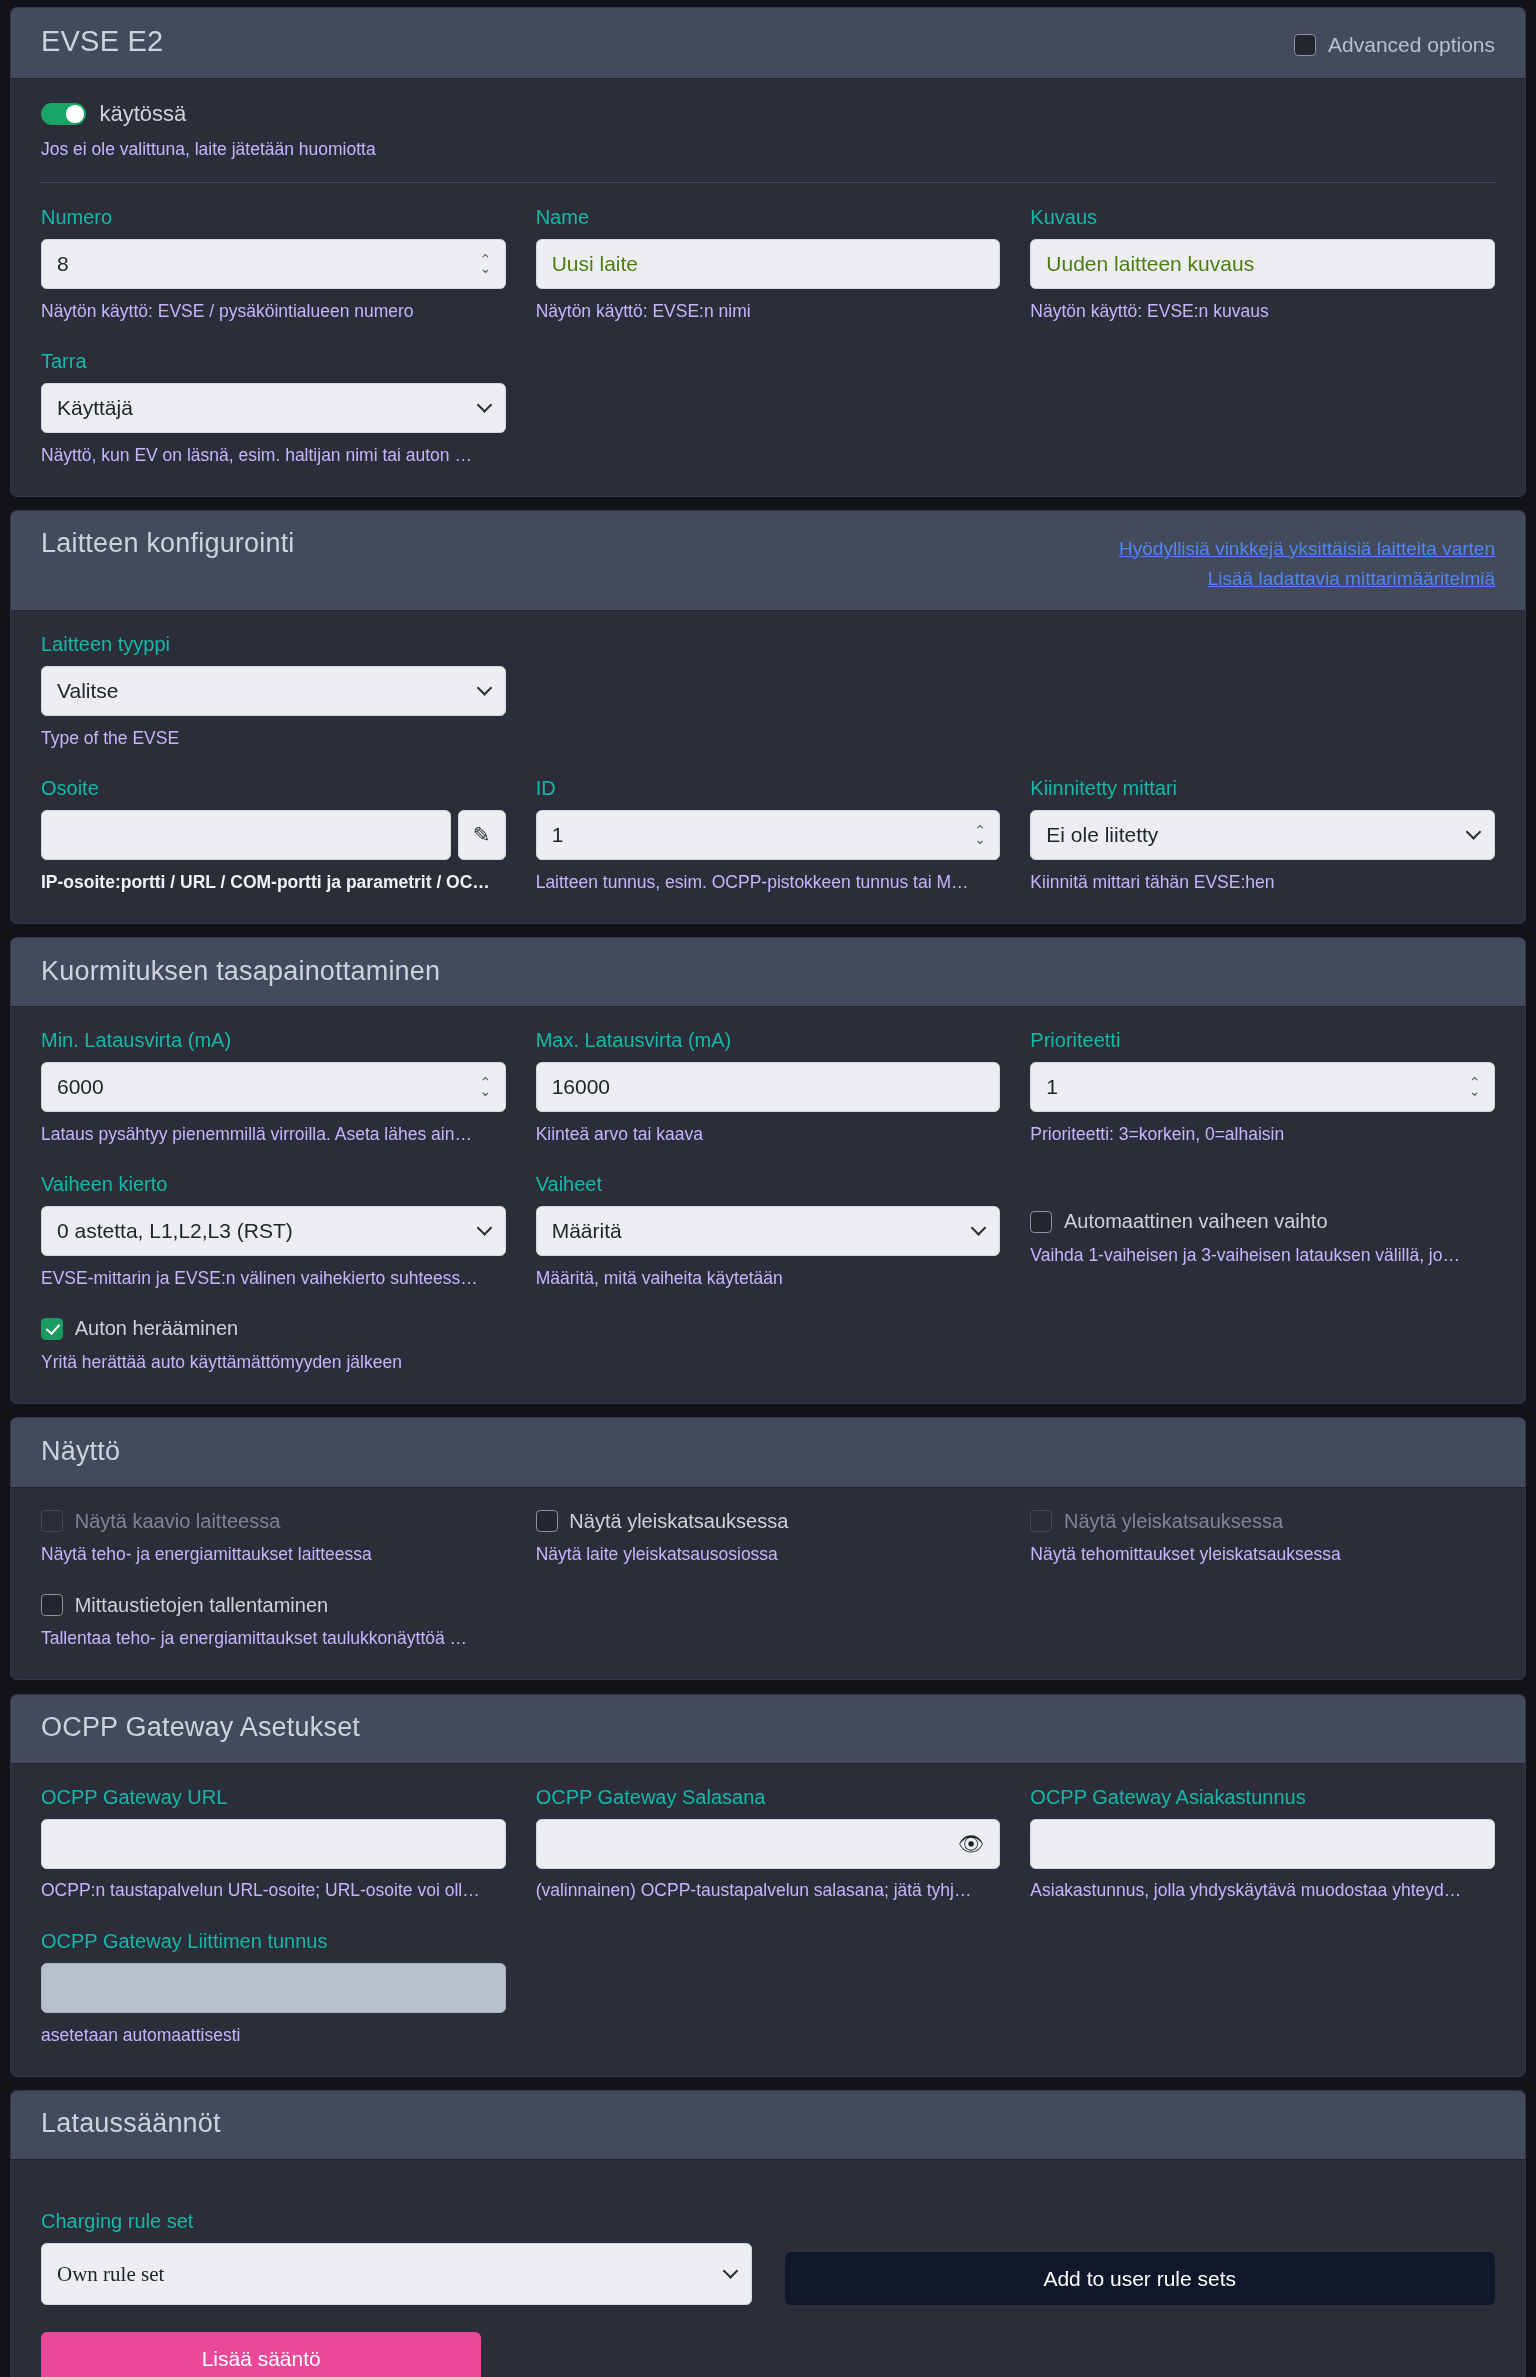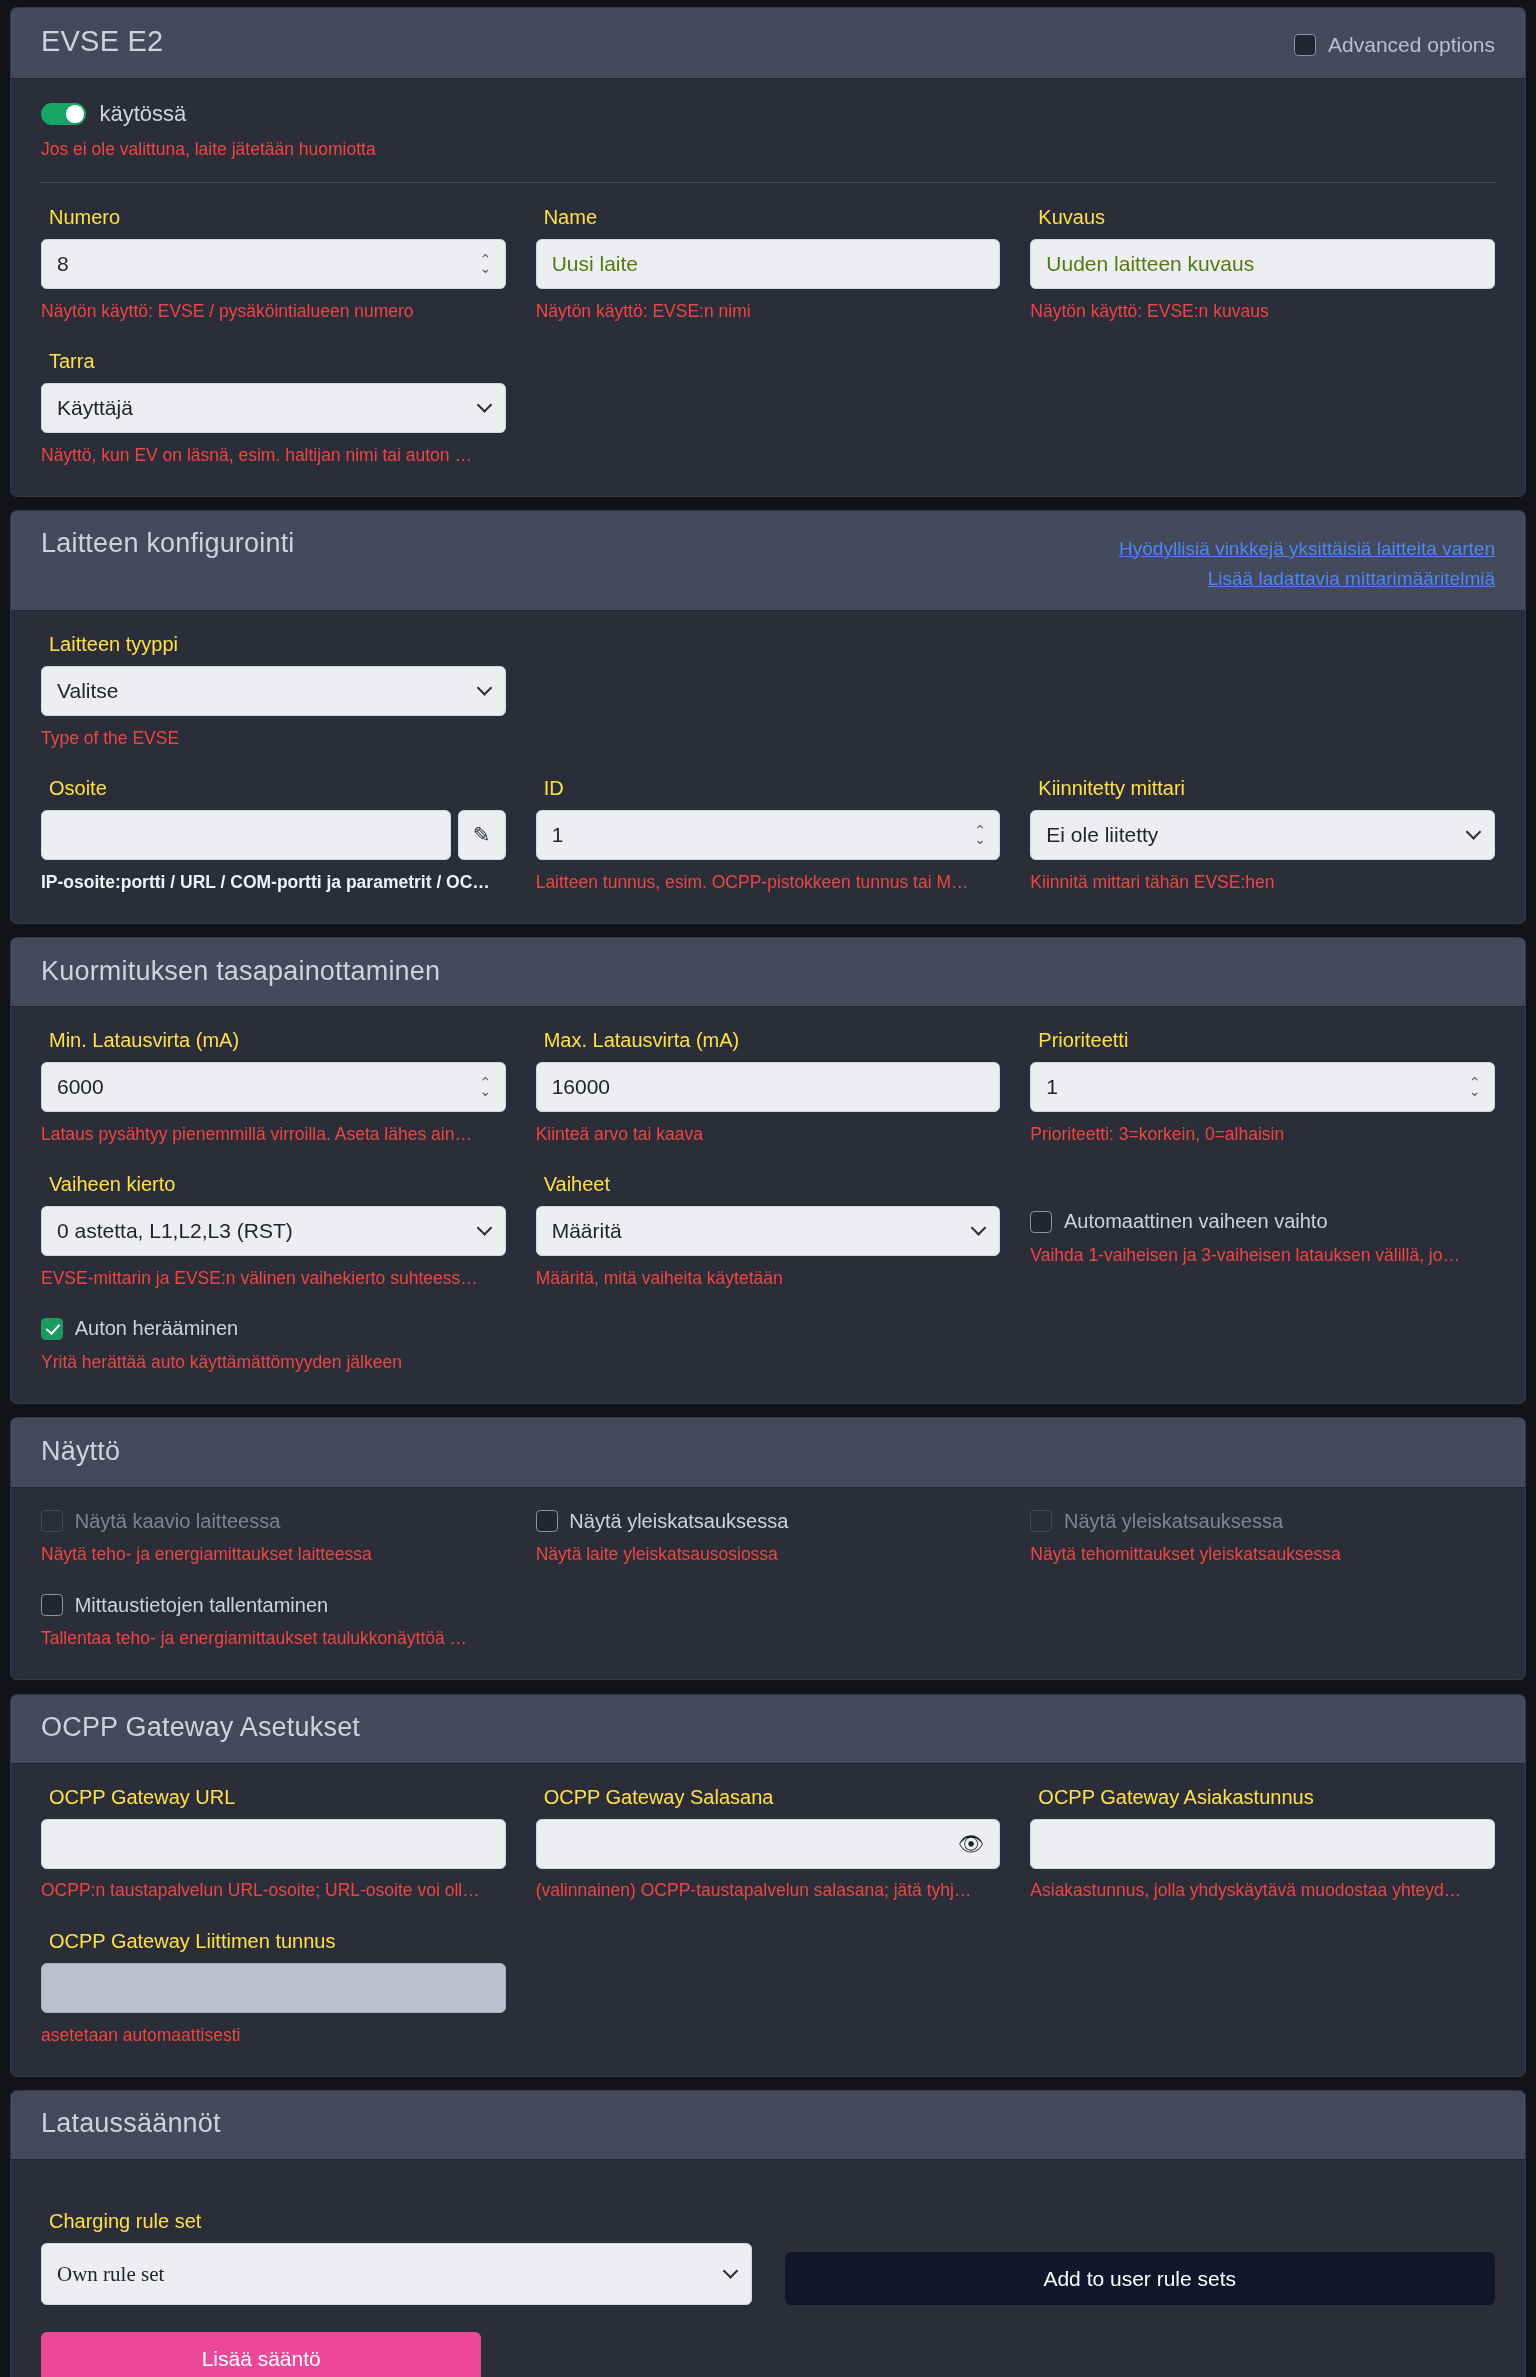--- a/index.html
+++ b/index.html
@@ -84,21 +84,21 @@
   }
   .toggle::after {
     content: "";
     position: absolute; right: 2.5px; top: 2.5px;
     width: 17.5px; height: 17.5px; border-radius: 50%;
     background: #fff;
   }
   .toggle-label { color: #ced2dd; font-size: 22px; }
 
   .hint {
-    color: #ef4444;
+    color: #c4b5fd;
     font-size: 17.5px;
     margin-top: 11.7px;
     white-space: nowrap;
     overflow: hidden;
     text-overflow: ellipsis;
   }
   .hint.strong { color: #f0f2f6; font-weight: bold; }
 
   .divider {
     height: 0.8px; background: #454a5b;
@@ -106,25 +106,24 @@
   }
 
   
   .grid3 {
     display: grid;
     grid-template-columns: 1fr 1fr 1fr;
     column-gap: 30px;
   }
   .field { margin-bottom: 5px; }
   .field-label {
-    color: #fde047;
+    color: #14b8a6;
     font-size: 20px;
     margin-bottom: 10px;
     display: block;
-    margin-left: 8px;
   }
 
   .ctl {
     width: 100%;
     height: 50px;
     background: #eceef2;
     border: 0.8px solid #d2d6de;
     border-radius: 5.8px;
     color: #22252e;
     font-size: 21px;

